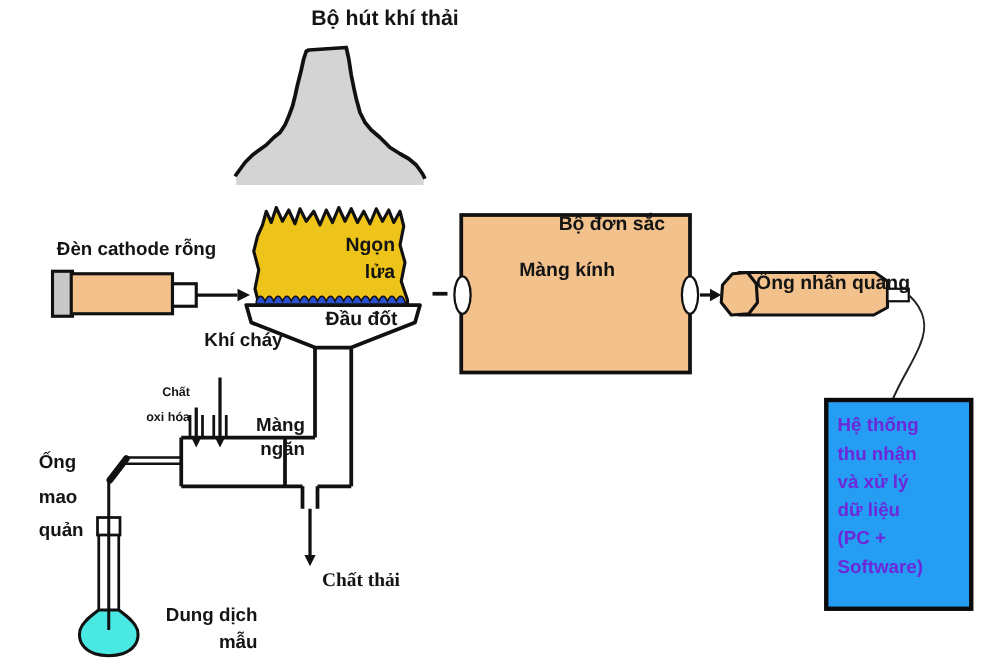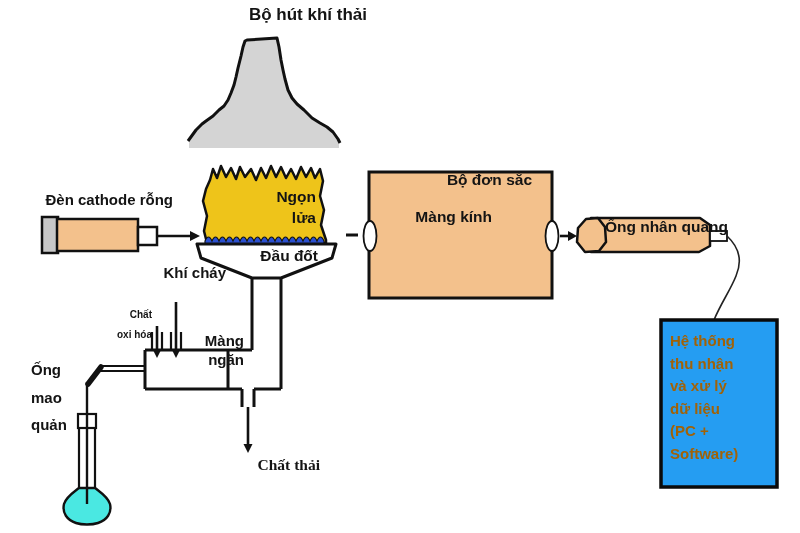--- a/index.html
+++ b/index.html
@@ -87,28 +87,30 @@
 
 <div class="lbl" style="left:177px;top:4px;width:190px;font-size:17px;">Bộ hút khí thải</div>
 <div class="lbl" style="left:18px;top:190px;width:155px;font-size:15px;">Đèn cathode rỗng</div>
 <div class="lbl" style="left:216px;top:186px;width:100px;font-size:15.5px;line-height:21px;">Ngọn
 lửa</div>
 <div class="lbl" style="left:218px;top:246px;width:100px;font-size:15.5px;">Đầu đốt</div>
 <div class="lbl" style="left:130px;top:263px;width:96px;font-size:15px;">Khí cháy</div>
 <div class="lbl" style="left:382px;top:142px;width:150px;font-size:15.5px;margin-top:28px;">Bộ đơn sắc</div>
 <div class="lbl" style="left:392px;top:207px;width:100px;font-size:15.5px;">Màng kính</div>
 <div class="lbl" style="left:580px;top:185px;width:148px;font-size:15.5px;margin-top:32px;">Ống nhân quang</div>
-<div class="lbl left sys" style="left:670px;top:330px;width:102px;font-size:15px;color:#a16207;">Hệ thống
+<div class="lbl left sys" style="left:670px;top:330px;width:102px;font-size:15px;color:#6d28d9;">Hệ thống
 thu nhận
 và xử lý
 dữ liệu
 (PC +
 Software)</div>
 <div class="lbl" style="left:56px;top:305px;width:96px;font-size:10px;line-height:19.5px;">Chất
 oxi hóa</div>
 <div class="lbl" style="left:184px;top:303px;width:60px;font-size:15px;line-height:19px;margin-top:28px;">Màng
 ngăn</div>
 <div class="lbl left" style="left:31px;top:356px;width:52px;font-size:15px;line-height:27.5px;">Ống
 mao
 quản</div>
+<div class="lbl" style="left:106px;top:483px;width:100px;font-size:15px;line-height:20.5px;">Dung dịch
+mẫu</div>
 <div class="lbl" style="left:220px;top:455px;width:100px;font-size:15.5px;font-family:Liberation Serif, serif;">Chất thải</div>
 
 </div>
 
 </body></html>

